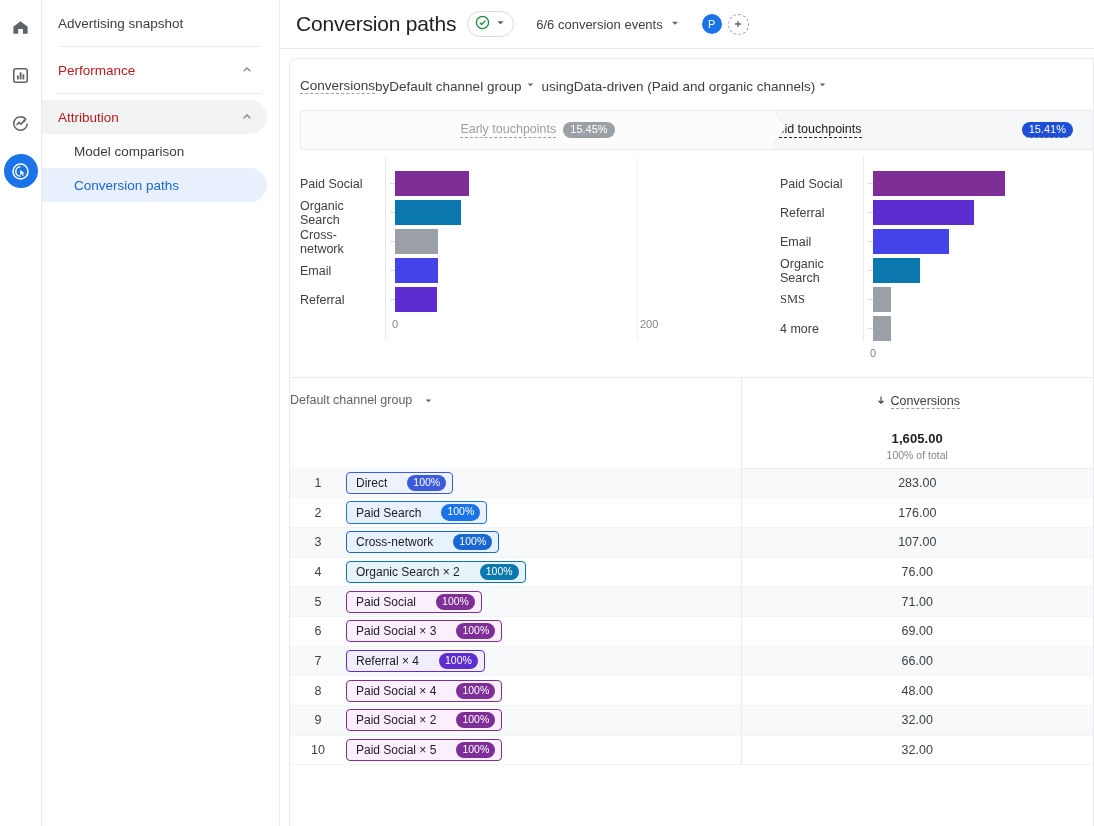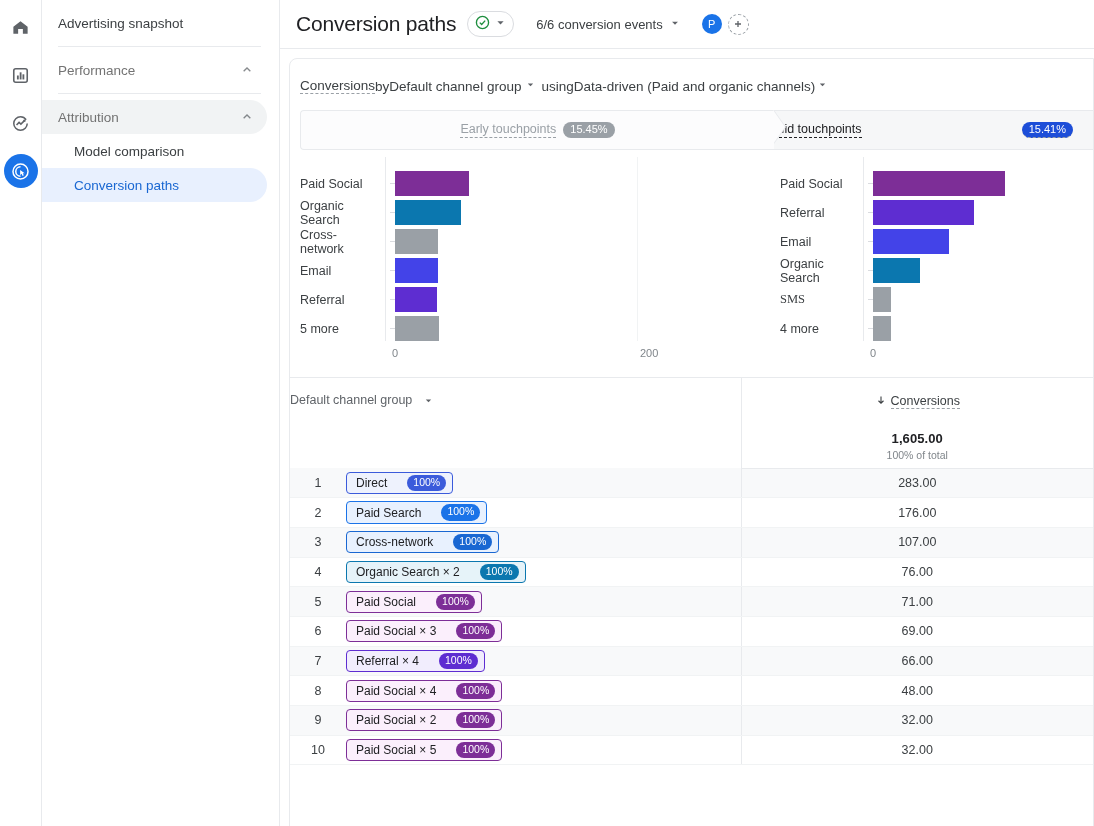--- a/index.html
+++ b/index.html
@@ -38,21 +38,21 @@
   }
   .nav-item {
     height: 34px; display: flex; align-items: center;
     padding-left: 16px; padding-right: 12px;
     color: #3c4043; cursor: pointer;
     border-radius: 0 17px 17px 0;
     margin-right: 12px;
   }
   .nav-item.sub { padding-left: 32px; }
   .nav-item.selected { background: #e8f0fe; color: #1967d2; }
-  .nav-item.group { color: #737373; justify-content: space-between; }
+  .nav-item.group { color: #b91c1c; justify-content: space-between; }
   .nav-item.group .grp-label { flex: 1; }
   .nav-divider {
     height: 1px; background: #e8eaed;
     margin: 6px 18px 6px 16px;
   }
   .chev { width: 16px; height: 16px; opacity: .75; }
 
   
   .main { flex: 1; height: 826px; position: relative; background: #fff; overflow: hidden; }
 
@@ -369,25 +369,20 @@
               </div>
               <div class="bar-row">
                 <div class="bar-label" style="width: 90px;">Email</div>
                 <div class="tick-mark"></div>
                 <div class="bar" title="Email: 34" style="width: 42.84px; background: rgb(67, 67, 232);"></div>
               </div>
               <div class="bar-row">
                 <div class="bar-label" style="width: 90px;">Referral</div>
                 <div class="tick-mark"></div>
                 <div class="bar" title="Referral: 33" style="width: 41.58px; background: rgb(94, 45, 209);"></div>
-              </div>
-              <div class="bar-row">
-                <div class="bar-label" style="width: 90px;">5 more</div>
-                <div class="tick-mark"></div>
-                <div class="bar" title="5 more: 35" style="width: 44.1px; background: rgb(154, 160, 166);"></div>
               </div>
             </div>
 
           <div class="axis-labels">
             <span style="left:92px">0</span>
             <span style="left:340px">200</span>
           </div>
         </div>
 
         <div class="chart chart-right">

